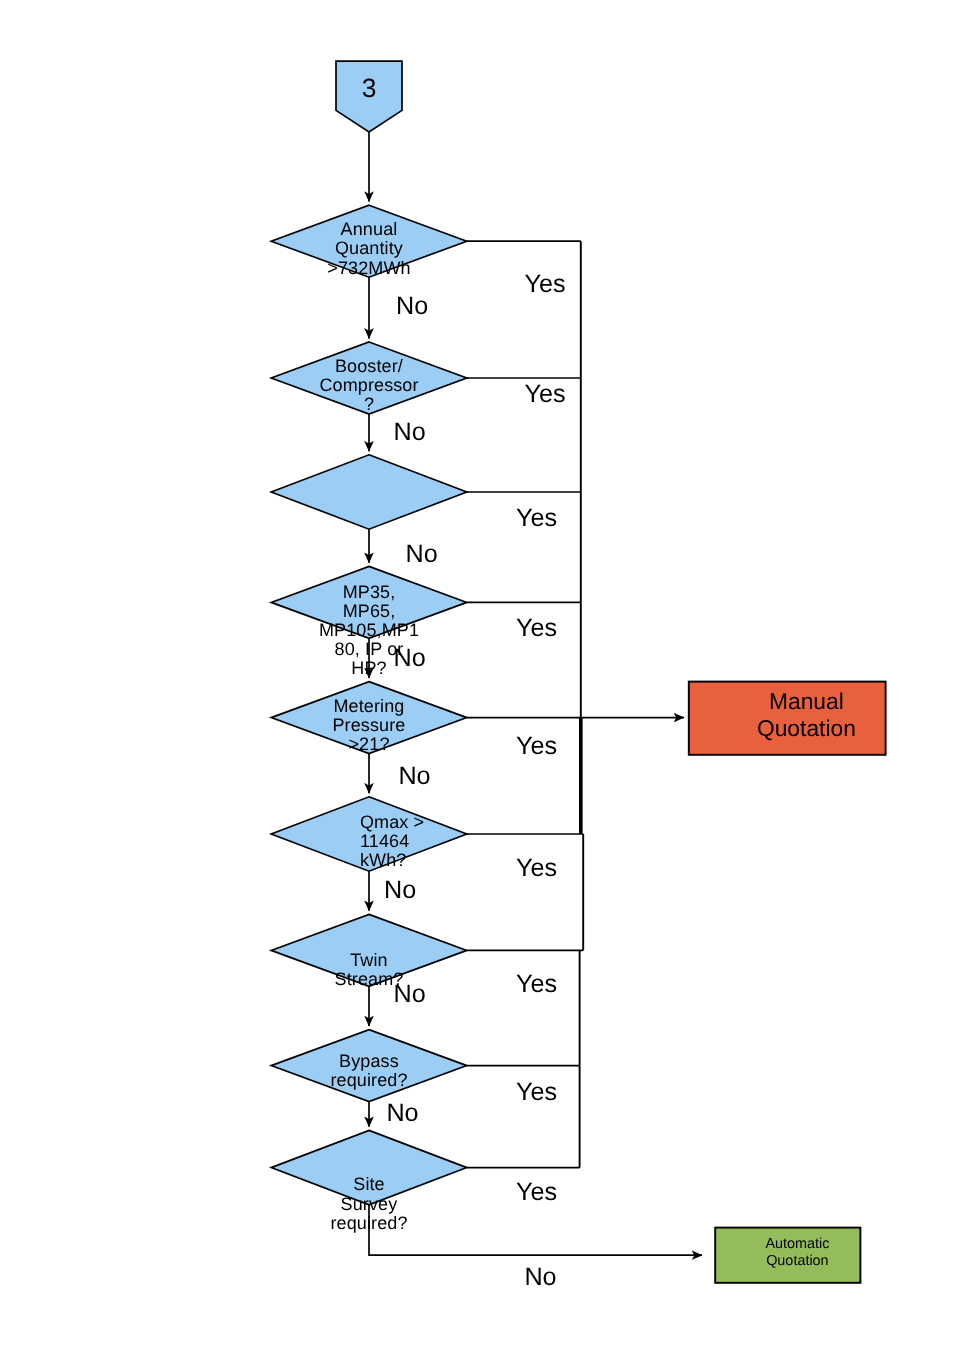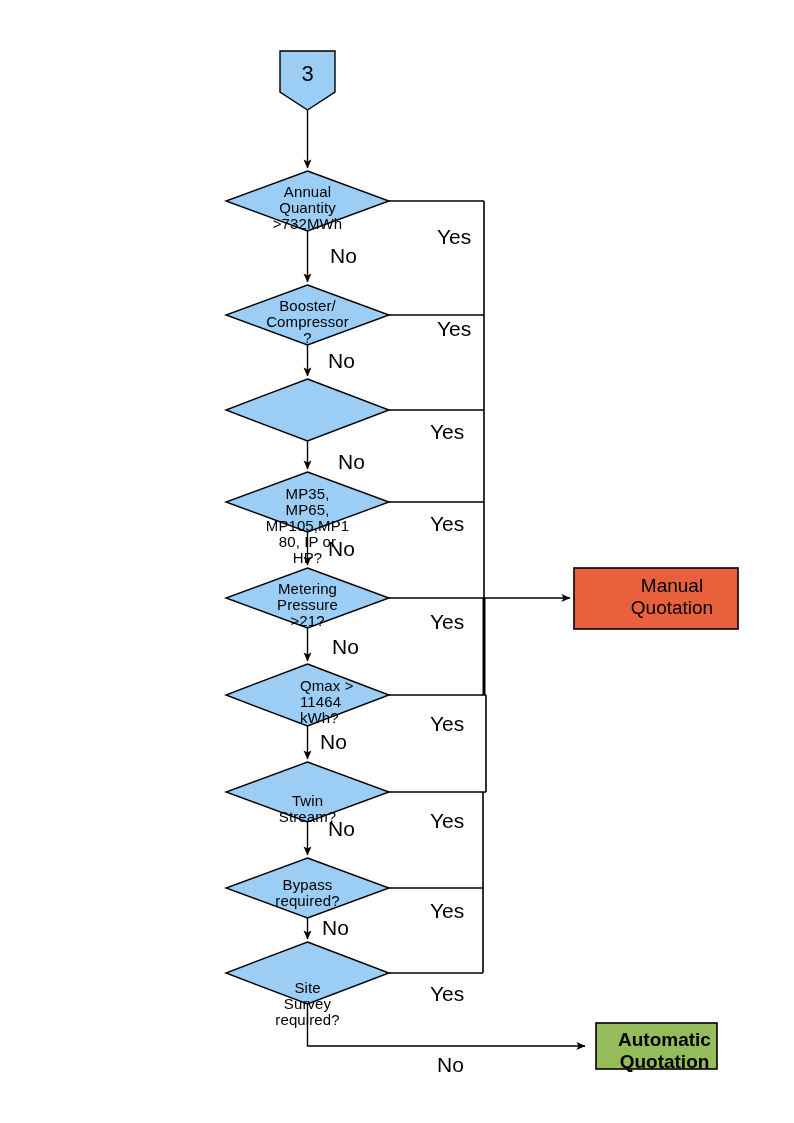--- a/index.html
+++ b/index.html
@@ -162,16 +162,16 @@
   <div class="edge-label" style="left:328px; top:537px;">No</div>
   <div class="edge-label" style="left:332px; top:635px;">No</div>
   <div class="edge-label" style="left:320px; top:730px;">No</div>
   <div class="edge-label" style="left:328px; top:817px;">No</div>
   <div class="edge-label" style="left:322px; top:916px;">No</div>
   <div class="edge-label" style="left:437px; top:1053px;">No</div>
 
   <div class="shape-text terminal-label" style="left:574px; top:575px; width:196px;">Manual
 Quotation</div>
 
-  <div class="shape-text terminal-label" style="left:596px; top:1029px; width:137px; font-size:19px;font-weight:bold;">Automatic
+  <div class="shape-text terminal-label" style="left:596px; top:1029px; width:137px; font-size:12px;">Automatic
 Quotation</div>
 
 </div>
 
 </body></html>

